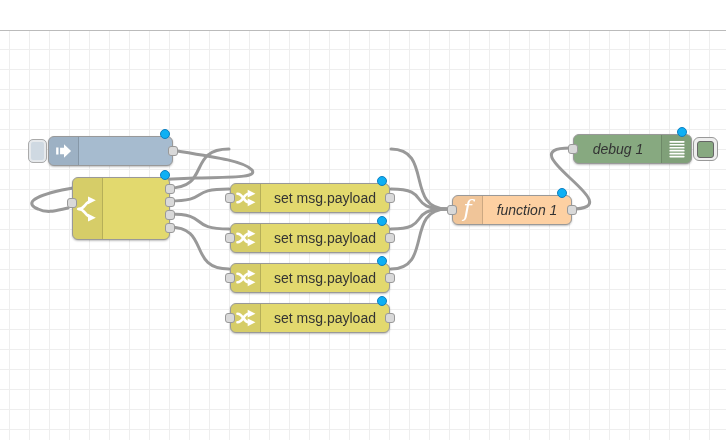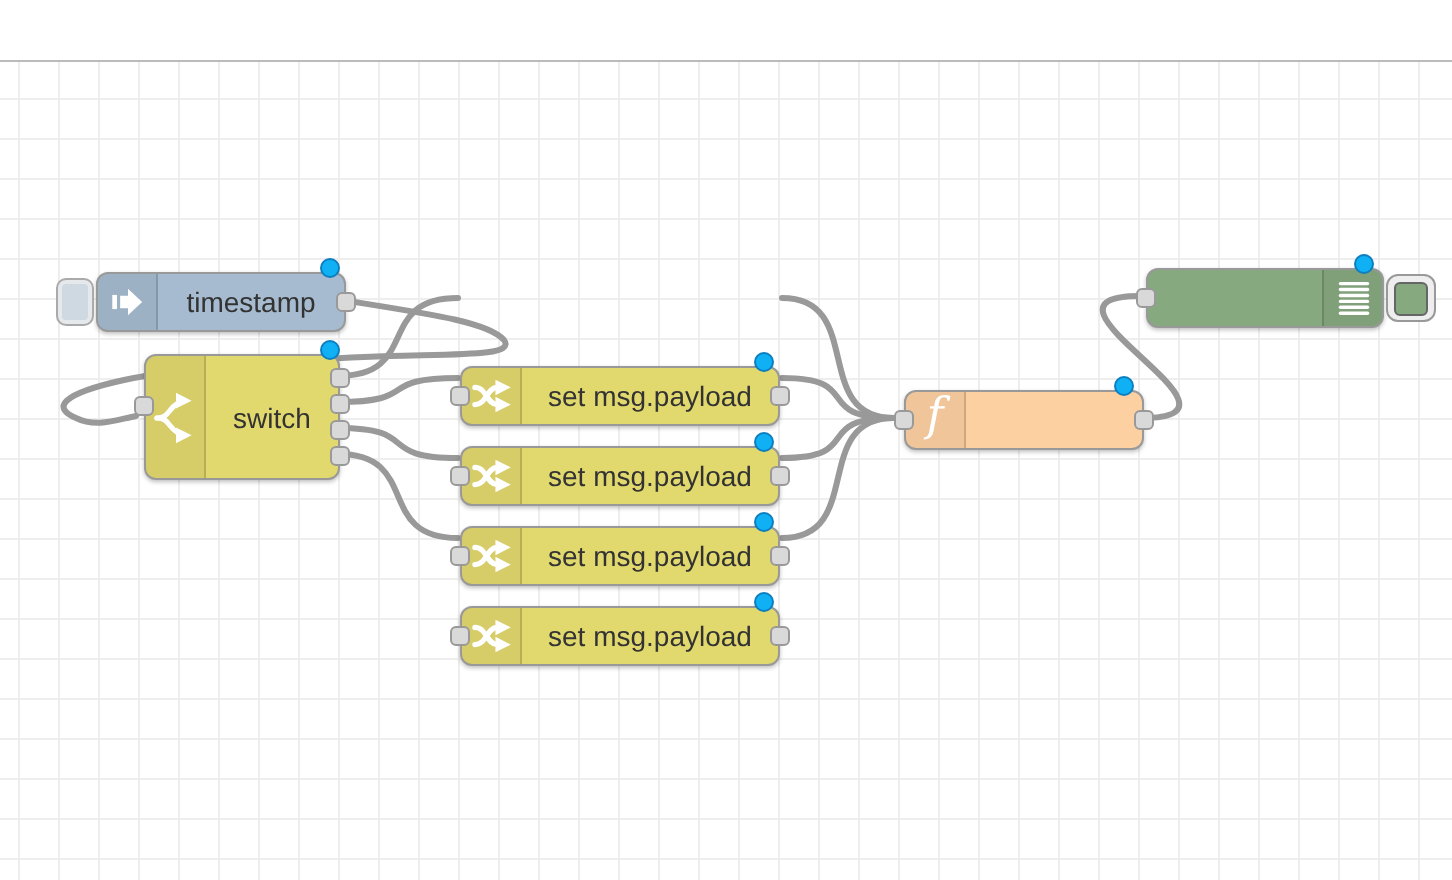--- a/index.html
+++ b/index.html
@@ -101,35 +101,33 @@
 </svg>
 
 <div class="node inject">
   <div class="inj-btn"></div>
   <div class="iconbox left">
     <svg class="icon-svg" width="22" height="22" viewBox="0 0 28 28">
       <rect x="4" y="9.5" width="3" height="9" fill="#fff"></rect>
       <polygon points="9,10 14,10 14,5.5 23,14 14,22.5 14,18 9,18" fill="#fff"></polygon>
     </svg>
   </div>
-  <div class="label">timestamp</div>
   <div class="port out" style="top:9px;"></div>
   <div class="dot"></div>
 </div>
 
 <div class="node switch">
   <div class="iconbox left">
     <svg class="icon-svg" width="26" height="40" viewBox="0 0 30 46">
       <path d="M4 23 C 11 23, 10 18, 16 14.5" stroke="#fff" stroke-width="3" fill="none" stroke-linecap="round"></path>
       <path d="M4 23 C 11 23, 10 28, 16 31.5" stroke="#fff" stroke-width="3" fill="none" stroke-linecap="round"></path>
       <polygon points="15,8.5 24,13 15,17.5" fill="#fff"></polygon>
       <polygon points="15,28.5 24,33 15,37.5" fill="#fff"></polygon>
     </svg>
   </div>
-  <div class="label">switch</div>
   <div class="port in" style="top:20px;"></div>
   <div class="port out" style="top:6px;"></div>
   <div class="port out" style="top:19px;"></div>
   <div class="port out" style="top:32px;"></div>
   <div class="port out" style="top:45px;"></div>
   <div class="dot" style="right:-1px;"></div>
 </div>
 
 <div class="node change" style="top:135px;">
   <div class="iconbox left">
@@ -188,34 +186,36 @@
   <div class="label">set msg.payload</div>
   <div class="port in" style="top:9px;"></div>
   <div class="port out" style="top:9px;"></div>
   <div class="dot"></div>
 </div>
 
 <div class="node func italic">
   <div class="iconbox left">
     <span class="fglyph">f</span>
   </div>
+  <div class="label">function 1</div>
   <div class="port in" style="top:9px;"></div>
   <div class="port out" style="top:9px;"></div>
   <div class="dot" style="right:4px;"></div>
 </div>
 
 <div class="node debug italic">
   <div class="iconbox right">
     <svg class="icon-svg" width="22" height="24" viewBox="0 0 26 28">
       <rect x="4" y="4.5" width="18" height="2" rx="1" fill="#fff"></rect>
       <rect x="4" y="8" width="18" height="2" rx="1" fill="#fff"></rect>
       <rect x="4" y="11.5" width="18" height="2" rx="1" fill="#fff"></rect>
       <rect x="4" y="15" width="18" height="2" rx="1" fill="#fff"></rect>
       <rect x="4" y="18.5" width="18" height="2" rx="1" fill="#fff"></rect>
       <rect x="4" y="22" width="18" height="2" rx="1" fill="#fff"></rect>
     </svg>
   </div>
+  <div class="label">debug 1</div>
   <div class="port in" style="top:9px;"></div>
   <div class="dbg-btn">
     <div class="dbg-btn-inner"></div>
   </div>
   <div class="dot" style="right:4px;"></div>
 </div>
 
 </body></html>

